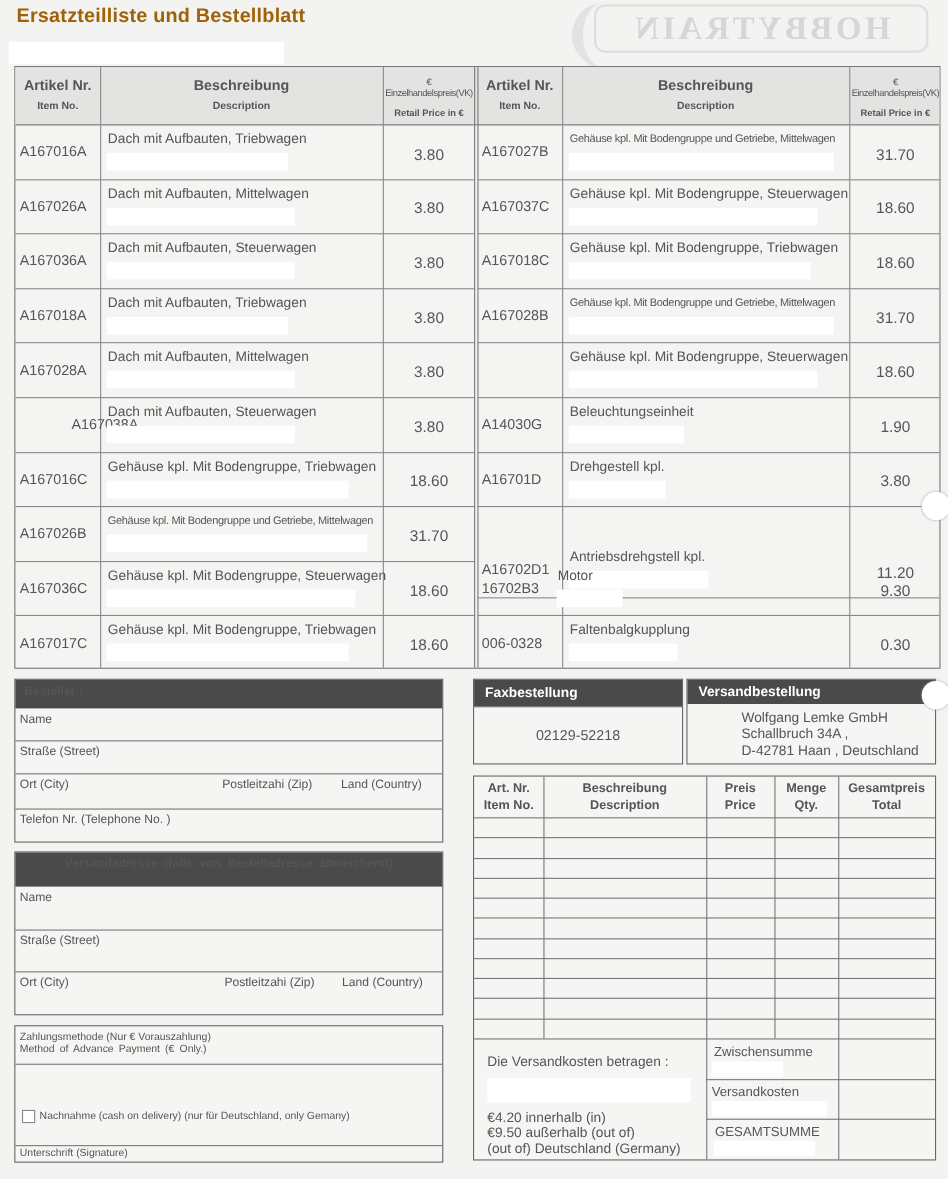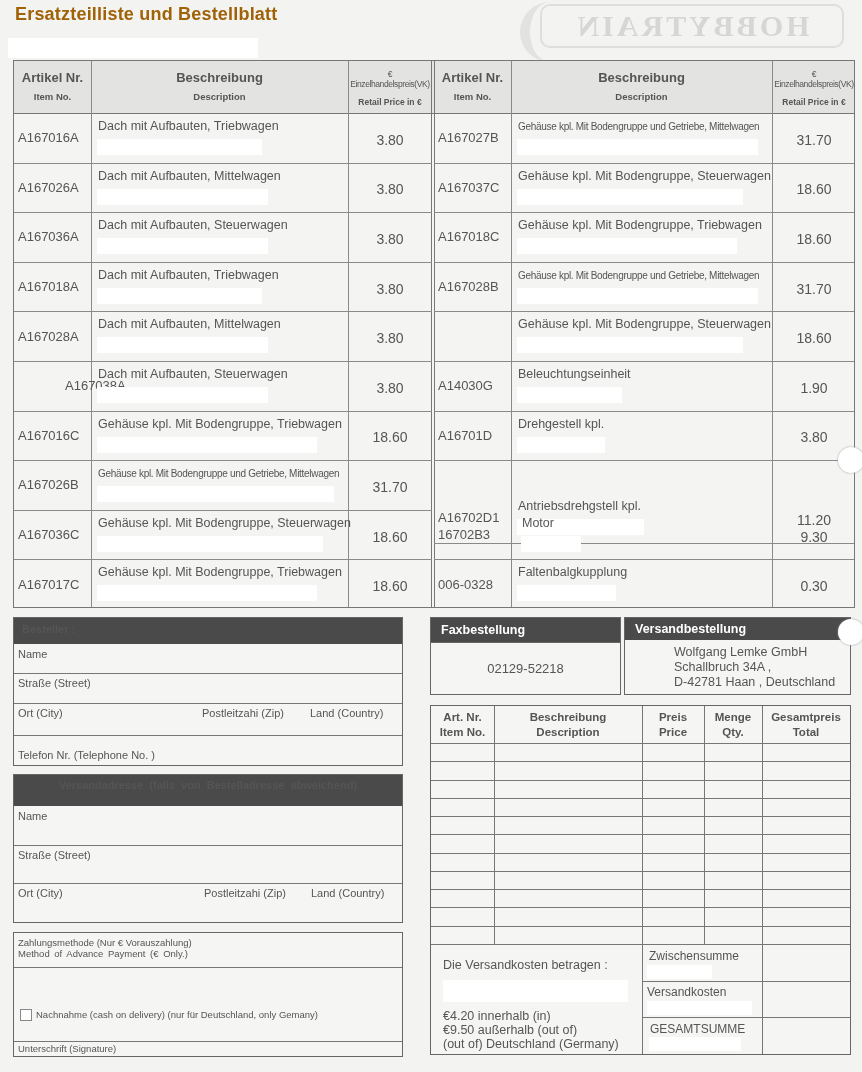--- a/index.html
+++ b/index.html
@@ -203,21 +203,21 @@
         <div class="cell c-desc" style="left: 77px; width: 261px;"><span>Drehgestell kpl.</span><div class="wb" style="width: 88px;"></div></div>
         <div class="cell c-price" style="left: 338px; width: 84px;">3.80</div>
       </div>
       <div class="row" style="top: 347.2px; margin-top: 33px;">
         <div class="cell c-item" style="left: 0px; width: 77px;">A16702D1</div>
         <div class="cell c-desc" style="left: 77px; width: 261px;"><span>Antriebsdrehgstell kpl.</span><div class="wb" style="width: 126.5px;"></div></div>
         <div class="cell c-price" style="left: 338px; width: 84px;">11.20</div>
       </div>
       <div class="row" style="top: 396.8px;">
         <div class="cell c-item" style="left: 0px; width: 77px;">16702B3</div>
-        <div class="cell c-desc" style="left: 81px; width: 261px;"><span>Motor</span><div class="wb" style="width: 60px;"></div></div>
+        <div class="cell c-desc" style="left: 66px; width: 261px;"><span>Motor</span><div class="wb" style="width: 60px;"></div></div>
         <div class="cell c-price" style="left: 338px; width: 84px;">9.30</div>
       </div>
       <div class="row" style="top: 446.4px;">
         <div class="cell c-item" style="left: 0px; width: 77px;">006-0328</div>
         <div class="cell c-desc" style="left: 77px; width: 261px;"><span>Faltenbalgkupplung</span><div class="wb" style="width: 99px;"></div></div>
         <div class="cell c-price" style="left: 338px; width: 84px;">0.30</div>
       </div>
     </div>
 </div>
 
@@ -229,21 +229,21 @@
     <span class="lbl" style="left:4px;">Name</span>
   </div>
   <div class="frow" style="top:55px;height:30px;">
     <span class="lbl" style="left:4px;">Straße (Street)</span>
   </div>
   <div class="frow" style="top:85px;height:32px;">
     <span class="lbl" style="left:4px;">Ort (City)</span>
     <span class="lbl" style="left:188px;">Postleitzahi (Zip)</span>
     <span class="lbl" style="left:296px;">Land (Country)</span>
   </div>
-  <div class="frow" style="top:127px;height:30px;">
+  <div class="frow" style="top:117px;height:30px;">
     <span class="lbl" style="left:4px;">Telefon Nr. (Telephone No. )</span>
   </div>
 </div>
 
 <div class="box" style="left:13px;top:774px;width:390px;height:149px;">
   <div class="frow dark" style="top:0;height:31px;border-bottom:none;">
     <span class="lbl" style="left:0;right:0;text-align:center;top:4px;word-spacing:3px;">Versandadresse (falls von Bestelladresse abweichend)</span>
   </div>
   <div class="frow" style="top:31px;height:39px;">
     <span class="lbl" style="left:4px;">Name</span>

